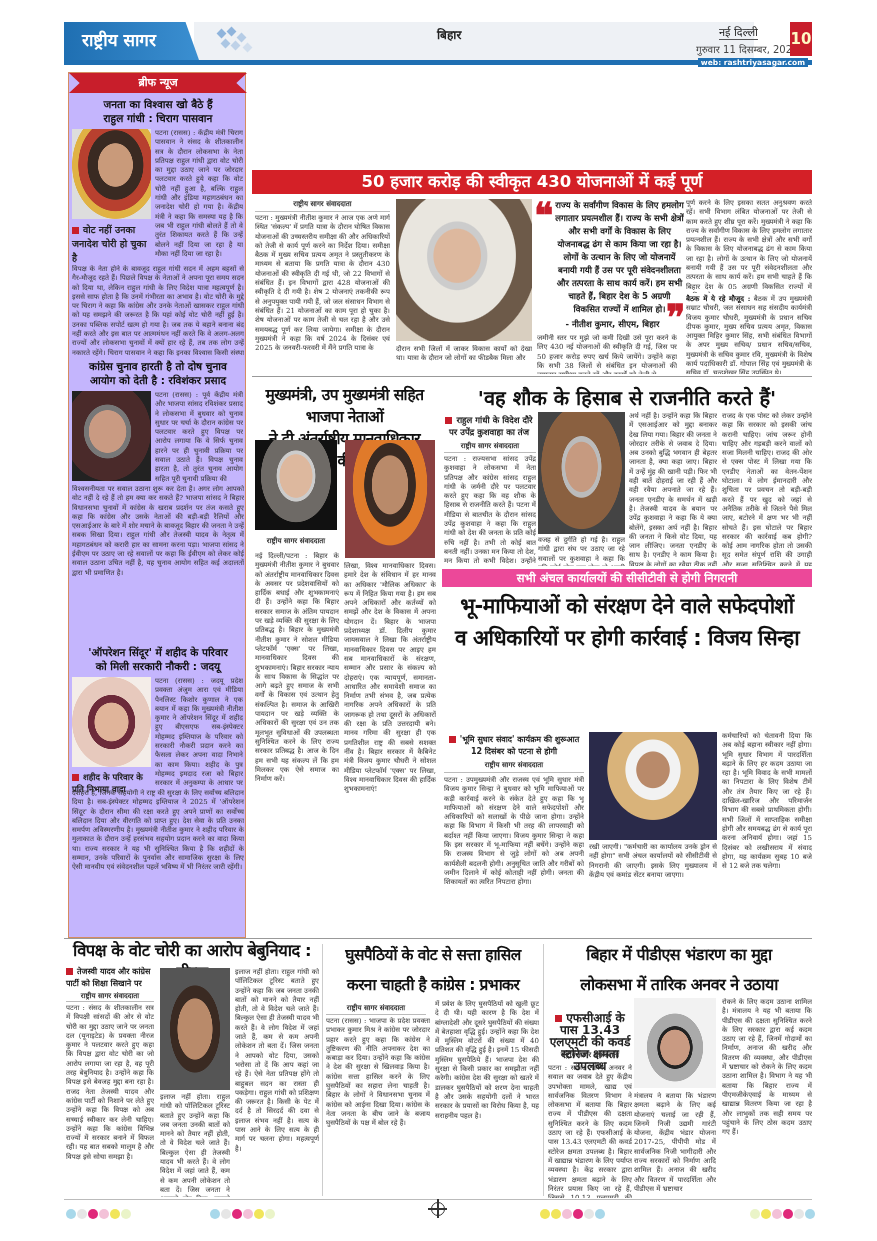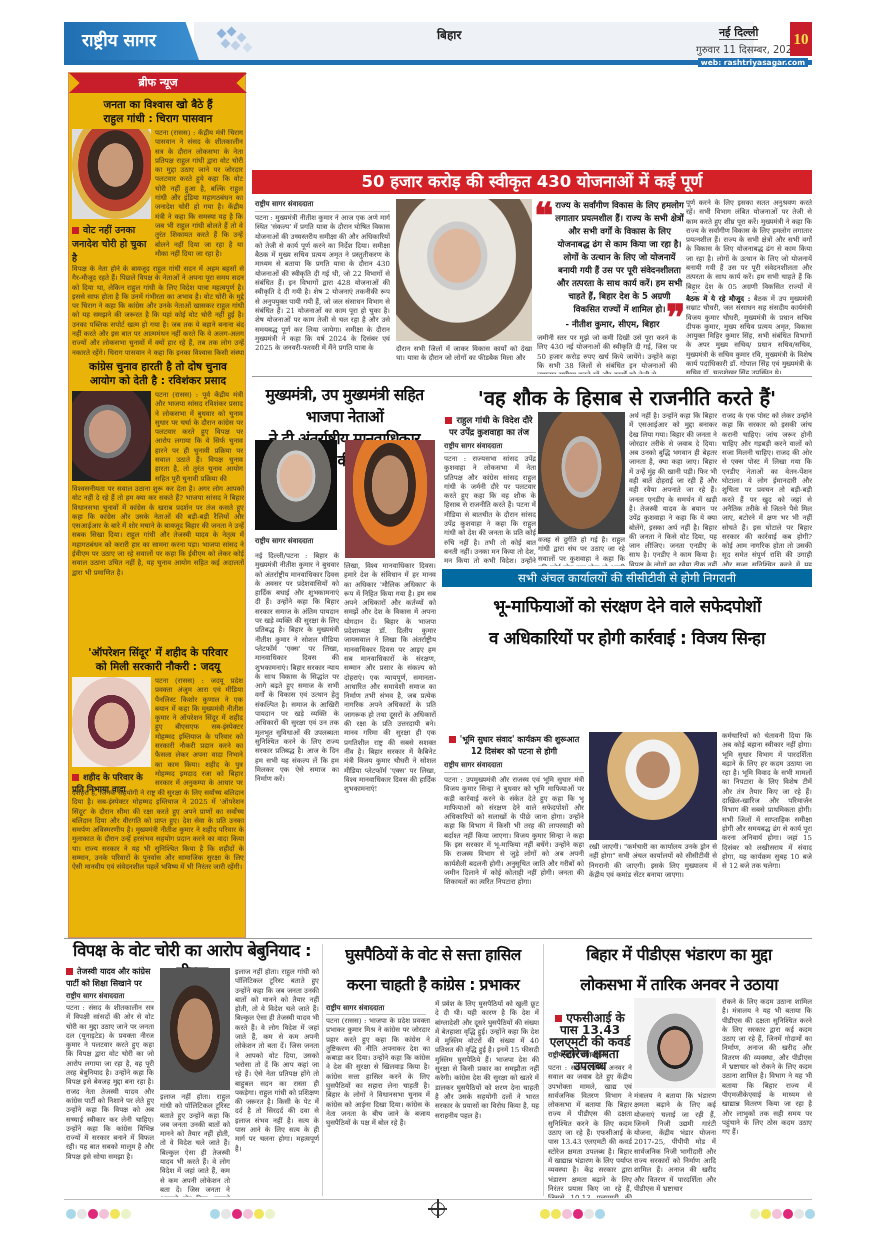--- a/index.html
+++ b/index.html
@@ -7,28 +7,28 @@
   body { font-family: "DejaVu Sans", sans-serif; color: #222; position: relative; }
 
   
   .masthead { position: absolute; left: 64px; top: 22px; width: 748px; height: 42px; }
   .mast-left { position: absolute; left: 0; top: 0; width: 135px; height: 38px; background: linear-gradient(90deg,#1f6fb2,#3b8fd1); clip-path: polygon(0 0, 90% 0, 100% 100%, 0 100%); }
   .mast-logo { position: absolute; left: 18px; top: 6px; color: #fff; font-family: "DejaVu Serif", serif; font-weight: bold; font-size: 17px; white-space: nowrap; }
   .mast-mid { position: absolute; left: 130px; top: 0; width: 560px; height: 38px; background: #eef1f5; }
   .mast-dots { position: absolute; left: 152px; top: 6px; width: 40px; height: 26px; }
   .mast-dots span { position: absolute; width: 7px; height: 7px; background: #8fb4dc; transform: rotate(45deg); }
   .mast-section { position: absolute; left: 373px; top: 4px; font-family: "DejaVu Serif", serif; font-weight: bold; font-size: 12px; color: #222; }
-  .mast-city { position: absolute; left: 655px; top: 2px; font-size: 11px; font-weight: bold; color: #222; border-bottom: 1px solid #555; }
+  .mast-city { position: absolute; left: 655px; top: 2px; font-size: 11px; font-weight: normal; color: #222; border-bottom: 1px solid #555; }
   .mast-date { position: absolute; left: 632px; top: 20px; font-size: 10px; color: #444; }
-  .mast-page { position: absolute; right: 0; top: 0; width: 22px; height: 34px; background: #c81e2b; color: #fde047; font-weight: bold; font-size: 15px; text-align: center; line-height: 34px; font-family: Liberation Serif, serif; }
+  .mast-page { position: absolute; right: 0; top: 0; width: 22px; height: 34px; background: #c81e2b; color: #fef9c3; font-weight: bold; font-size: 15px; text-align: center; line-height: 34px; }
   .mast-bar { position: absolute; left: 0; top: 38px; width: 748px; height: 5px; background: #1f6fb2; }
   .mast-web { position: absolute; right: 4px; top: 36px; font-size: 7.5px; color: #fff; background: #1f6fb2; padding: 0 3px; font-weight: bold; }
 
   
-  .left-col { position: absolute; left: 68px; top: 72px; width: 178px; height: 866px; border: 1px solid #d68b60; background: #eab308; }
+  .left-col { position: absolute; left: 68px; top: 72px; width: 178px; height: 866px; border: 1px solid #d68b60; background: #c4b5fd; }
   .brief-banner { position: absolute; left: 0; top: 0; width: 178px; height: 20px; background: #c81e2b; clip-path: polygon(0 0,100% 0,94% 50%,100% 100%,0 100%,6% 50%); color: #fff; text-align: center; font-weight: bold; font-size: 11px; line-height: 20px; }
   .lhead { position: absolute; left: 4px; width: 170px; text-align: center; font-weight: bold; font-size: 10.5px; line-height: 14px; color: #111; }
   .photo { position: absolute; background: linear-gradient(160deg,#7a5a45,#3b2a22); }
   .photo.p-chirag { background: radial-gradient(ellipse at 55% 40%, #c99a7a 0 28%, #3a2a22 29% 45%, #b8402f 46% 60%, #e0b244 61% 70%, #ddd 71%); }
   .photo.p-ravi { background: radial-gradient(ellipse at 45% 45%, #c99a82 0 30%, #777 31% 38%, #4a2a2a 39% 70%, #222 71%); }
   .photo.p-anjum { background: radial-gradient(ellipse at 50% 50%, #e0b49a 0 30%, #6d2a3a 31% 42%, #e7c9bd 43% 70%, #f4ede8 71%); }
   .photo.p-nitish1 { background: radial-gradient(ellipse at 45% 40%, #ddb89e 0 22%, #ccc 23% 28%, #e9e6df 29% 55%, #6d5a49 56% 75%, #d9cfc0 76%); }
   .photo.p-nitish2 { background: radial-gradient(ellipse at 50% 40%, #ddb89e 0 28%, #ccc 29% 33%, #6e6a66 34% 60%, #111 61%); }
   .photo.p-samrat { background: radial-gradient(ellipse at 50% 38%, #b98a6a 0 28%, #3a2a22 29% 40%, #e07a2a 41% 58%, #8a4040 59%); }
   .photo.p-kush { background: radial-gradient(ellipse at 50% 45%, #c69a80 0 26%, #bbb 27% 32%, #8a6040 33% 65%, #444 66%); }
@@ -37,28 +37,28 @@
   .photo.p-tariq { background: radial-gradient(ellipse at 50% 55%, #c99a82 0 25%, #222 26% 30%, #aaa 31% 48%, #f2f2f2 49%); }
 
   .txt { position: absolute; font-size: 7px; line-height: 9.3px; color: #333; overflow: hidden; text-align: justify; font-family: "DejaVu Serif", serif; }
   .txt b { color: #111; }
   .caption-quote { position: absolute; font-weight: bold; font-size: 9.5px; line-height: 14px; color: #222; }
   .redsq { display: inline-block; width: 7px; height: 7px; background: #c81e2b; margin-right: 4px; vertical-align: middle; }
 
   
   .h-main { position: absolute; left: 252px; top: 74px; width: 560px; text-align: center; font-family: "DejaVu Sans", sans-serif; font-weight: bold; font-size: 38px; line-height: 46px; color: #111; letter-spacing: -0.5px; }
   .sub-banner { position: absolute; left: 252px; top: 170px; width: 560px; height: 24px; background: #d42027; color: #fff; text-align: center; font-size: 16.5px; line-height: 24px; font-weight: bold; }
-  .byline { position: absolute; font-size: 7px; color: #333; text-align: left; font-weight: bold; }
+  .byline { position: absolute; font-size: 7px; color: #333; text-align: center; font-weight: bold; }
   .rule { position: absolute; height: 1px; background: #bbb; }
 
   .quote-block { position: absolute; left: 540px; top: 199px; width: 145px; font-weight: bold; font-size: 8.5px; line-height: 13px; text-align: center; color: #222; }
   .quote-mark { position: absolute; color: #c81e2b; font-size: 36px; font-weight: bold; line-height: 30px; font-family: "DejaVu Serif", serif; }
 
   .h-sec { position: absolute; font-weight: bold; color: #111; text-align: center; }
-  .red-strip { position: absolute; background: #0369a1; color: #fff; text-align: center; font-weight: normal; }
+  .red-strip { position: absolute; background: #ec4899; color: #fff; text-align: center; font-weight: bold; }
 
   .footer-dots { position: absolute; top: 1204px; height: 12px; }
   .footer-dots span { display: inline-block; width: 10px; height: 10px; border-radius: 50%; margin-right: 1px; }
   .reg-mark { position: absolute; left: 431px; top: 1202px; width: 14px; height: 14px; border: 1.5px solid #333; border-radius: 50%; }
   .reg-mark::before { content: ""; position: absolute; left: -4px; top: 5px; width: 19px; height: 1.5px; background: #333; }
   .reg-mark::after { content: ""; position: absolute; left: 5px; top: -4px; width: 1.5px; height: 19px; background: #333; }
   .vline { position: absolute; width: 1px; background: #ccc; }
 </style>
 </head>
 <body>
@@ -145,21 +145,21 @@
 <div class="caption-quote" style="left:444px;top:414px;width:90px;font-size:8.5px;line-height:12px;text-align:center"><span class="redsq"></span><span>राहुल गांधी के विदेश दौरे पर उपेंद्र कुशवाहा का तंज</span></div>
 <div class="byline" style="left:444px;top:441px;width:92px">राष्ट्रीय सागर संवाददाता</div>
 <div class="rule" style="left:444px;top:452px;width:92px"></div>
 <div class="txt" style="left:444px;top:455px;width:92px;height:110px">पटना : राज्यसभा सांसद उपेंद्र कुशवाहा ने लोकसभा में नेता प्रतिपक्ष और कांग्रेस सांसद राहुल गांधी के जर्मनी दौरे पर पलटवार करते हुए कहा कि वह शौक के हिसाब से राजनीति करते हैं। पटना में मीडिया से बातचीत के दौरान सांसद उपेंद्र कुशवाहा ने कहा कि राहुल गांधी को देश की जनता के प्रति कोई रुचि नहीं है। तभी तो कोई बात बनती नहीं। उनका मन किया तो देश, मन किया तो कभी विदेश। उन्होंने कहा कि जिस ढंग की राजनीति राहुल गांधी कर रहे हैं, देश में आज कांग्रेस की इसी</div>
 <div class="photo p-kush" style="left:538px;top:412px;width:87px;height:122px"></div>
 <div class="txt" style="left:538px;top:536px;width:87px;height:30px"><span>वजह से दुर्गति हो गई है।</span> <span>राहुल गांधी द्वारा संघ पर उठाए जा रहे सवालों पर कुशवाहा ने कहा कि यदि कोई ठोस मुद्दा होता तो अच्छी बात थी, लेकिन संस्थानों पर कब्जा करने का आरोप लगाना ठीक नहीं है। ऐसे आरोपों का कोई</span></div>
 <div class="txt" style="left:629px;top:412px;width:88px;height:154px">अर्थ नहीं है। उन्होंने कहा कि बिहार में एसआईआर को मुद्दा बनाकर देख लिया गया। बिहार की जनता ने जोरदार तरीके से जवाब दे दिया। अब उनको बुद्धि भगवान ही बेहतर जानता है, क्या कहा जाए। बिहार में उन्हें मुंह की खानी पड़ी। फिर भी वही बातें दोहराई जा रही हैं और वही रवैया अपनाते जा रहे हैं। जनता एनडीए के समर्थन में खड़ी है। तेजस्वी यादव के बयान पर उपेंद्र कुशवाहा ने कहा कि ये क्या बोलेंगे, इसका अर्थ नहीं है। बिहार की जनता ने किसे वोट दिया, यह जान लीजिए। जनता एनडीए के साथ है। एनडीए ने काम किया है। विपक्ष के लोगों का रवैया ठीक नहीं है, इसलिए जनता उनके साथ नहीं जा रही।</div>
 <div class="txt" style="left:722px;top:412px;width:90px;height:154px">राजद के एक पोस्ट को लेकर उन्होंने कहा कि सरकार को इसकी जांच करानी चाहिए। जांच जरूर होनी चाहिए और गड़बड़ी करने वालों को सजा मिलनी चाहिए। राजद की ओर से एक्स पोस्ट में लिखा गया कि एनडीए नेताओं का वेतन-पेंशन घोटाला। ये लोग ईमानदारी और शुचिता पर प्रवचन तो बड़ी-बड़ी करते हैं पर खुद को जहां से अनैतिक तरीके से जितने पैसे मिल जाए, बटोरने में क्षण भर भी नहीं सोचते हैं। इस घोटाले पर बिहार सरकार की कार्रवाई कब होगी? कोई आम नागरिक होता तो उसकी सूद समेत संपूर्ण राशि की उगाही और सजा सुनिश्चित करने में यह बुलडोजर से घर तोड़ने वाली सरकार 1 मिनट भी देर नहीं लगाती।</div>
 
 <div class="red-strip" style="left:442px;top:569px;width:370px;height:18px;font-size:11.5px;line-height:18px">सभी अंचल कार्यालयों की सीसीटीवी से होगी निगरानी</div>
-<div class="h-sec" style="left:442px;top:590px;width:370px;font-size:17px;line-height:32px;letter-spacing:-0.5px">
+<div class="h-sec" style="left:442px;top:590px;width:370px;font-size:21px;line-height:32px;letter-spacing:-0.5px">
   <div>भू-माफियाओं को संरक्षण देने वाले सफेदपोशों</div>
   <div>व अधिकारियों पर होगी कार्रवाई : विजय सिन्हा</div>
 </div>
 <div class="caption-quote" style="left:444px;top:734px;width:140px;font-size:8px;line-height:12px;text-align:center"><span class="redsq"></span><span>'भूमि सुधार संवाद' कार्यक्रम की शुरूआत 12 दिसंबर को पटना से होगी</span></div>
 <div class="byline" style="left:444px;top:760px;width:140px">राष्ट्रीय सागर संवाददाता</div>
 <div class="rule" style="left:444px;top:772px;width:140px"></div>
 <div class="txt" style="left:444px;top:776px;width:140px;height:156px">पटना : उपमुख्यमंत्री और राजस्व एवं भूमि सुधार मंत्री विजय कुमार सिन्हा ने बुधवार को भूमि माफियाओं पर कड़ी कार्रवाई करने के संकेत देते हुए कहा कि भू माफियाओं को संरक्षण देने वाले सफेदपोशों और अधिकारियों को सलाखों के पीछे जाना होगा। उन्होंने कहा कि विभाग में किसी भी तरह की लापरवाही को बर्दाश्त नहीं किया जाएगा। विजय कुमार सिन्हा ने कहा कि इस सरकार में भू-माफिया नहीं बचेंगे। उन्होंने कहा कि राजस्व विभाग से जुड़े लोगों को अब अपनी कार्यशैली बदलनी होगी। अनुसूचित जाति और गरीबों को जमीन दिलाने में कोई कोताही नहीं होगी। जनता की शिकायतों का त्वरित निपटारा होगा।</div>
 <div class="photo p-vijay" style="left:589px;top:732px;width:128px;height:108px"></div>
 <div class="txt" style="left:589px;top:843px;width:128px;height:90px">रखी जाएगी। "कर्मचारी का कार्यालय उनके ड्रोन से नहीं होगा" सभी अंचल कार्यालयों को सीसीटीवी से निगरानी की जाएगी। इसके लिए मुख्यालय में केंद्रीय एवं कमांड सेंटर बनाया जाएगा।</div>
 <div class="txt" style="left:722px;top:732px;width:90px;height:200px">कर्मचारियों को चेतावनी दिया कि अब कोई बहाना स्वीकार नहीं होगा। भूमि सुधार विभाग में पारदर्शिता बढ़ाने के लिए हर कदम उठाया जा रहा है। भूमि विवाद के सभी मामलों का निपटारा के लिए विशेष टीमें और तंत्र तैयार किए जा रहे हैं। दाखिल-खारिज और परिमार्जन विभाग की सबसे प्राथमिकता होगी। सभी जिलों में साप्ताहिक समीक्षा होगी और समयबद्ध ढंग से कार्य पूरा करना अनिवार्य होगा। जहां 15 दिसंबर को लखीसराय में संवाद होगा, यह कार्यक्रम सुबह 10 बजे से 12 बजे तक चलेगा।</div>

